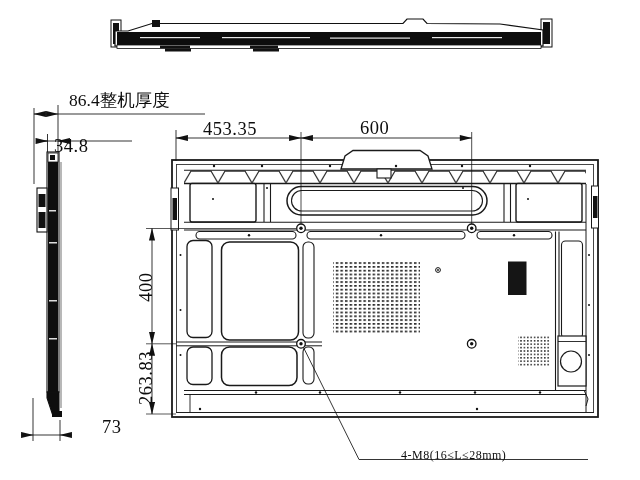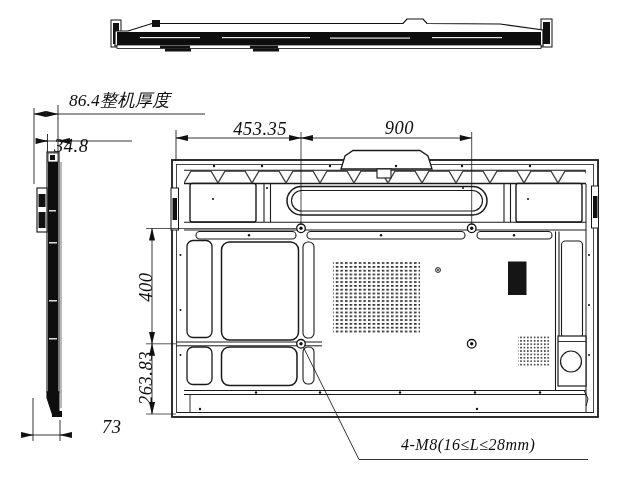--- a/index.html
+++ b/index.html
@@ -1,22 +1,22 @@
 <!DOCTYPE html>
 <html><head>
 <meta charset="utf-8">
 <style>
   html,body{margin:0;padding:0;background:#fff;}
   #stage{position:relative;width:640px;height:480px;background:#fff;overflow:hidden;
-         font-family:"Liberation Serif", serif;color:#0d0d0d;font-style:italic;}
+         font-family:"Liberation Serif", serif;color:#0d0d0d;}
   #lines{position:absolute;left:0;top:0;}
   .dimtext{position:absolute;white-space:nowrap;line-height:1;}
   .num{font-size:18.5px;letter-spacing:0.5px;}
   .rot{display:flex;align-items:center;justify-content:center;transform:rotate(-90deg);}
-  .ctr{text-align:right;}
+  .ctr{text-align:left;}
 </style>
 </head>
 <body>
 
 <div id="stage">
 
 <svg id="lines" width="640" height="480" viewBox="0 0 640 480">
   <defs>
     <marker id="arr" viewBox="0 0 12 6" refX="11.5" refY="3" markerWidth="13" markerHeight="6.5" orient="auto-start-reverse" markerUnits="userSpaceOnUse">
       <path d="M0.5,0.2 L12,3 L0.5,5.8 Z" fill="#111"></path>
@@ -210,23 +210,23 @@
     </g>
   </g>
 </svg>
 
 <div class="dimtext" style="left:69px;top:92px;font-size:17.5px;">86.4整机厚度</div>
 
 <div class="dimtext num" style="left:54px;top:117px;margin-top:20px;">34.8</div>
 
 <div class="dimtext num ctr" style="left:203px;top:120px;width:84px;">453.35</div>
 
-<div class="dimtext num ctr" style="left:360px;top:119px;width:54px;">900</div>
+<div class="dimtext num ctr" style="left:360px;top:119px;width:54px;">600</div>
 
 <div class="dimtext num rot" style="left:126px;top:277px;width:40px;height:20px;">400</div>
 
 <div class="dimtext num rot" style="left:114px;top:368px;width:64px;height:20px;">263.83</div>
 
 <div class="dimtext num" style="left:75px;top:418px;margin-left:27px;">73</div>
 
-<div class="dimtext" style="left:401px;top:437px;font-size:16px;letter-spacing:0.5px;">4-M8(16≤L≤28mm)</div>
+<div class="dimtext" style="left:401px;top:449px;font-size:12px;letter-spacing:0.5px;">4-M8(16≤L≤28mm)</div>
 
 </div>
 
 </body></html>

